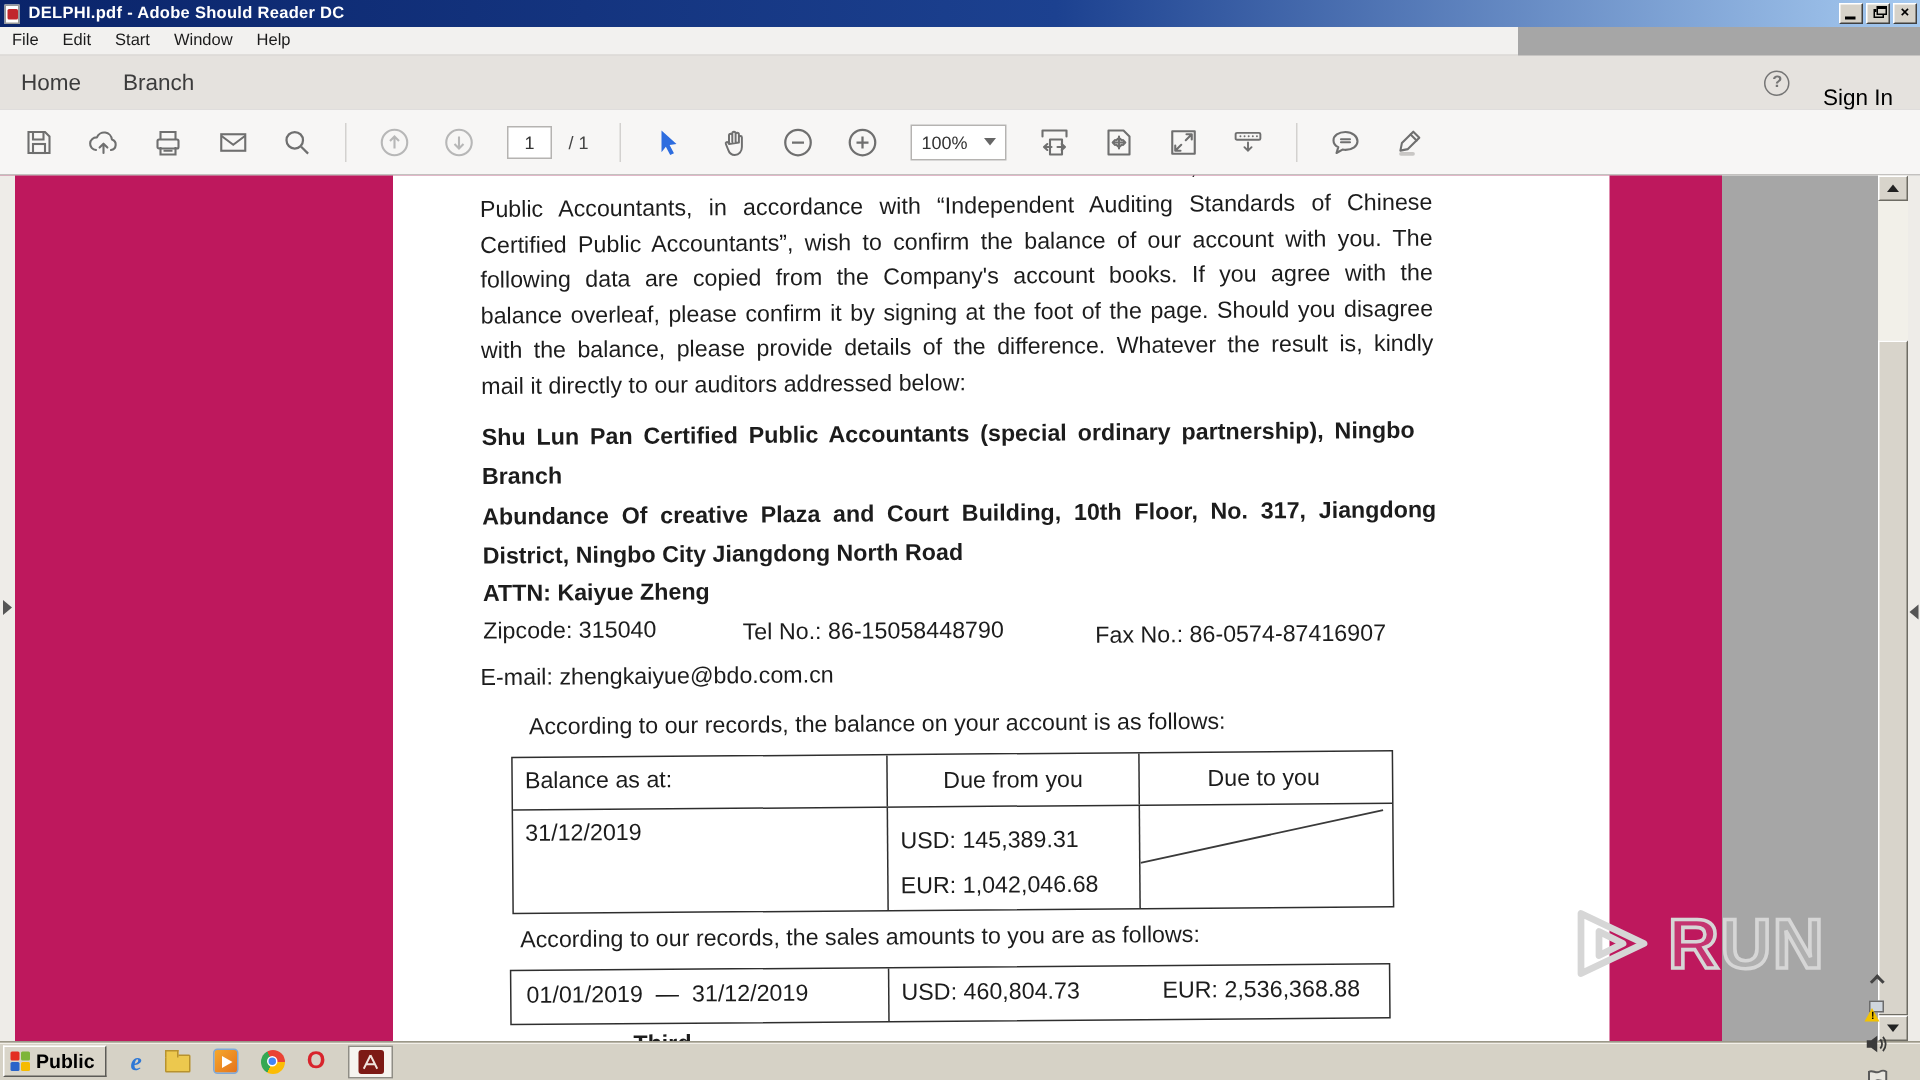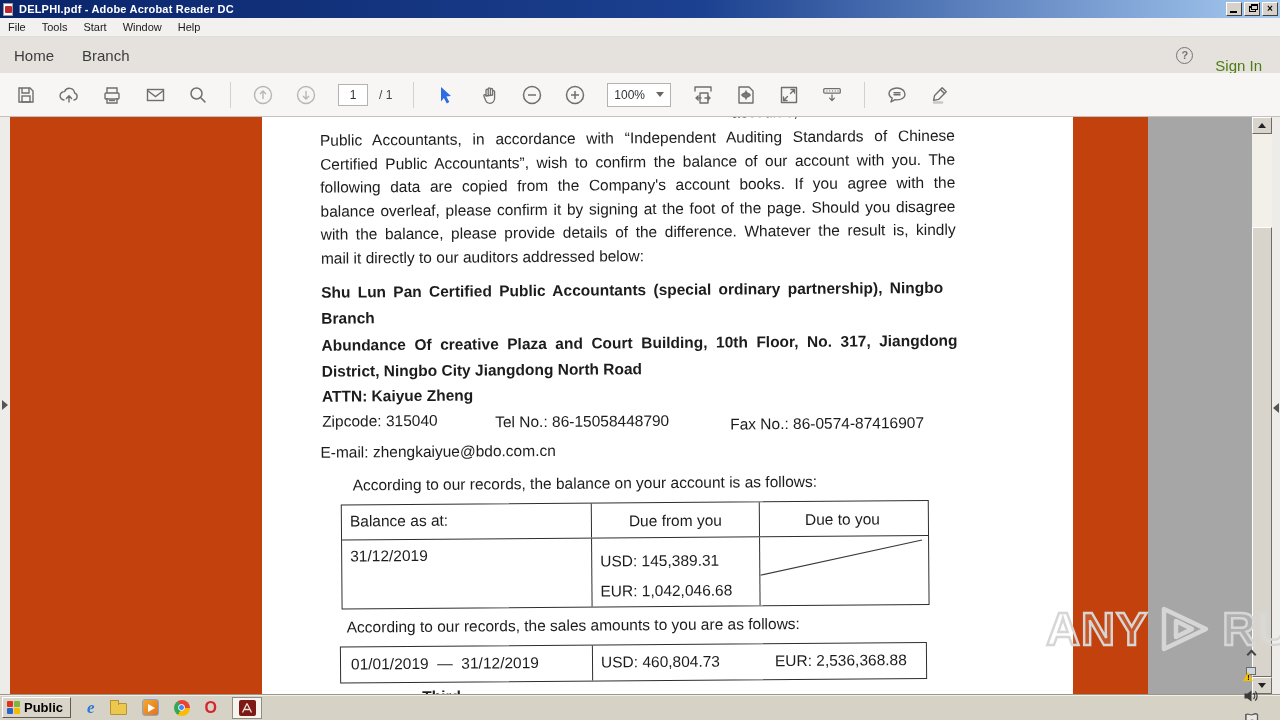--- a/index.html
+++ b/index.html
@@ -14,45 +14,45 @@
   .pdfico .rd { position:absolute; left:3px; top:3px; width:7px; height:7px; background:#c1272d; border-radius:1px; }
   .t-title { color:#fff; font-weight:bold; font-size:11px; letter-spacing:.2px; }
   .winbtns { margin-left:auto; display:flex; gap:2px; }
   .wbtn { width:16px; height:14px; background:#d6d2c9; border:1px solid; border-color:#fff #404040 #404040 #fff; position:relative; }
   .wbtn .mini { position:absolute; left:3px; bottom:2px; width:7px; height:2px; background:#000; }
   .wbtn .rest { position:absolute; left:4px; top:3px; width:7px; height:6px; border:1px solid #000; border-top-width:2px; }
   .wbtn .rest2{ position:absolute; left:6px; top:1px; width:7px; height:6px; border:1px solid #000; border-top-width:2px; background:#d6d2c9; }
   .wbtn.close { font-size:10px; font-weight:bold; text-align:center; line-height:12px; color:#000; }
 
   
-  .menubar { position:absolute; left:0; top:18px; width:1280px; height:19px; background:#f2f1ef;
+  .menubar { position:absolute; left:0; top:18px; width:1012px; height:19px; background:#f2f1ef;
     display:flex; align-items:center; font-size:11px; color:#1a1a1a; border-bottom:1px solid #e0dedb; }
   .menubar span { padding:0 8px; }
 
   
   .tabbar { position:absolute; left:0; top:37px; width:1280px; height:36px; background:#e5e2de; display:flex; align-items:stretch; }
   .apptab { font-size:15px; color:#3c3c3c; display:flex; align-items:center; padding:0 14px; }
   .doctab { width:178px; margin-left:12px; background:#fff; display:flex; align-items:center; justify-content:center; gap:26px; font-size:14px; color:#333;margin-top:48px; }
   .doctab .x { color:#6e6e6e; font-size:13px; }
   .tab-right { margin-left:auto; display:flex; align-items:center; gap:22px; padding-right:18px; }
   .helpc { width:17px; height:17px; border:1.5px solid #757575; border-radius:50%; color:#757575; font-size:11px; font-weight:bold; text-align:center; line-height:15px; }
-  .signin { font-size:15px; color:#4d7c0f;margin-top:20px; }
+  .signin { font-size:15px; color:#000000;margin-top:20px; }
 
   
   .toolbar { position:absolute; left:0; top:73px; width:1280px; height:44px; background:#f7f6f5;
     border-bottom:1px solid #c3c1bf; display:flex; align-items:center; padding-left:15px; gap:21px; }
   .tico { width:22px; height:22px; display:flex; align-items:center; justify-content:center; flex:none; }
   .tsep { width:1px; height:26px; background:#d3d1cf; flex:none; }
   .pageinput { width:30px; height:22px; border:1px solid #b5b3b1; background:#fff; text-align:center; font-size:12px; color:#333; font-family:"Liberation Sans",sans-serif; }
   .pagetotal { font-size:12px; color:#444; margin-left:-10px; }
   .zoombox { width:64px; height:24px; border:1px solid #b5b3b1; background:#fff; display:flex; align-items:center; font-size:12px; color:#333; padding:0 6px; gap:10px; }
   .caret { width:0; height:0; border-left:4px solid transparent; border-right:4px solid transparent; border-top:5px solid #666; margin-left:auto; }
 
   
-  .docarea { position:absolute; left:0; top:117px; width:1148px; height:577px; background:#c2410c; }
+  .docarea { position:absolute; left:0; top:117px; width:1148px; height:577px; background:#be185d; }
   .lstrip { position:absolute; left:0; top:0; width:10px; height:577px; background:#eeece8; }
   .lstrip .arr { position:absolute; left:2px; top:283px; width:0; height:0; border-top:5px solid transparent; border-bottom:5px solid transparent; border-left:6px solid #555; }
   .rstrip { position:absolute; left:1272px; top:0; width:8px; height:577px; background:#eeece8; }
   .rstrip .arr { position:absolute; left:1px; top:286px; width:0; height:0; border-top:5px solid transparent; border-bottom:5px solid transparent; border-right:6px solid #555; }
 
   .page { position:absolute; left:262px; top:0; width:811px; height:577px; background:#fff; overflow:hidden; }
   .page-inner { position:absolute; inset:0; transform:rotate(-.45deg); color:#1c1c1c; font-size:15.5px; }
 
   .cliptop { position:absolute; top:-13px; left:60px; width:634px; text-align:right; font-size:15.5px; color:#222; }
   .bodypar { position:absolute; top:9px; left:60px; width:635px; }
@@ -130,36 +130,36 @@
   .showdesk { width:16px; height:12px; background:#4a7ab5; border:1px solid #274b77; border-radius:2px; box-shadow:inset 0 1px 0 rgba(255,255,255,.5); }
 </style>
 </head>
 <body>
 
 <div class="titlebar">
   <div class="pdfico">
       <div class="pg"></div>
       <div class="rd"></div>
     </div>
-  <div class="t-title">DELPHI.pdf - Adobe Acrobat Reader DC</div>
+  <div class="t-title">DELPHI.pdf - Adobe Should Reader DC</div>
   <div class="winbtns">
     <div class="wbtn">
         <div class="mini"></div>
       </div>
     <div class="wbtn">
         <div class="rest"></div>
         <div class="rest2"></div>
       </div>
     <div class="wbtn close">×</div>
   </div>
 </div>
 
 <div class="menubar">
   <span>File</span>
-  <span>Tools</span>
+  <span>Edit</span>
   <span>Start</span>
   <span>Window</span>
   <span>Help</span>
 </div>
 
 <div class="tabbar">
   <div class="apptab">Home</div>
   <div class="apptab">Branch</div>
   <div class="doctab">
     <span>DELPHI.pdf</span>
@@ -365,21 +365,20 @@
     <div class="thumb"></div>
     <div class="sbtn down">
         <div class="tri-dn"></div>
       </div>
   </div>
   <div class="rstrip">
       <div class="arr"></div>
     </div>
 
   <div class="wm">
-    <span class="wtxt">ANY</span>
     <svg width="58" height="52" viewBox="0 0 58 52" fill="none" stroke="#d6d6d6" stroke-width="4.5" stroke-linejoin="round">
       <path d="M8 6v40L50 26z"></path>
       <path d="M20 18v16l16-8z"></path>
     </svg>
     <span class="wtxt">RUN</span>
   </div>
 </div>
 
 <div class="taskbar">
   <div class="startbtn">

